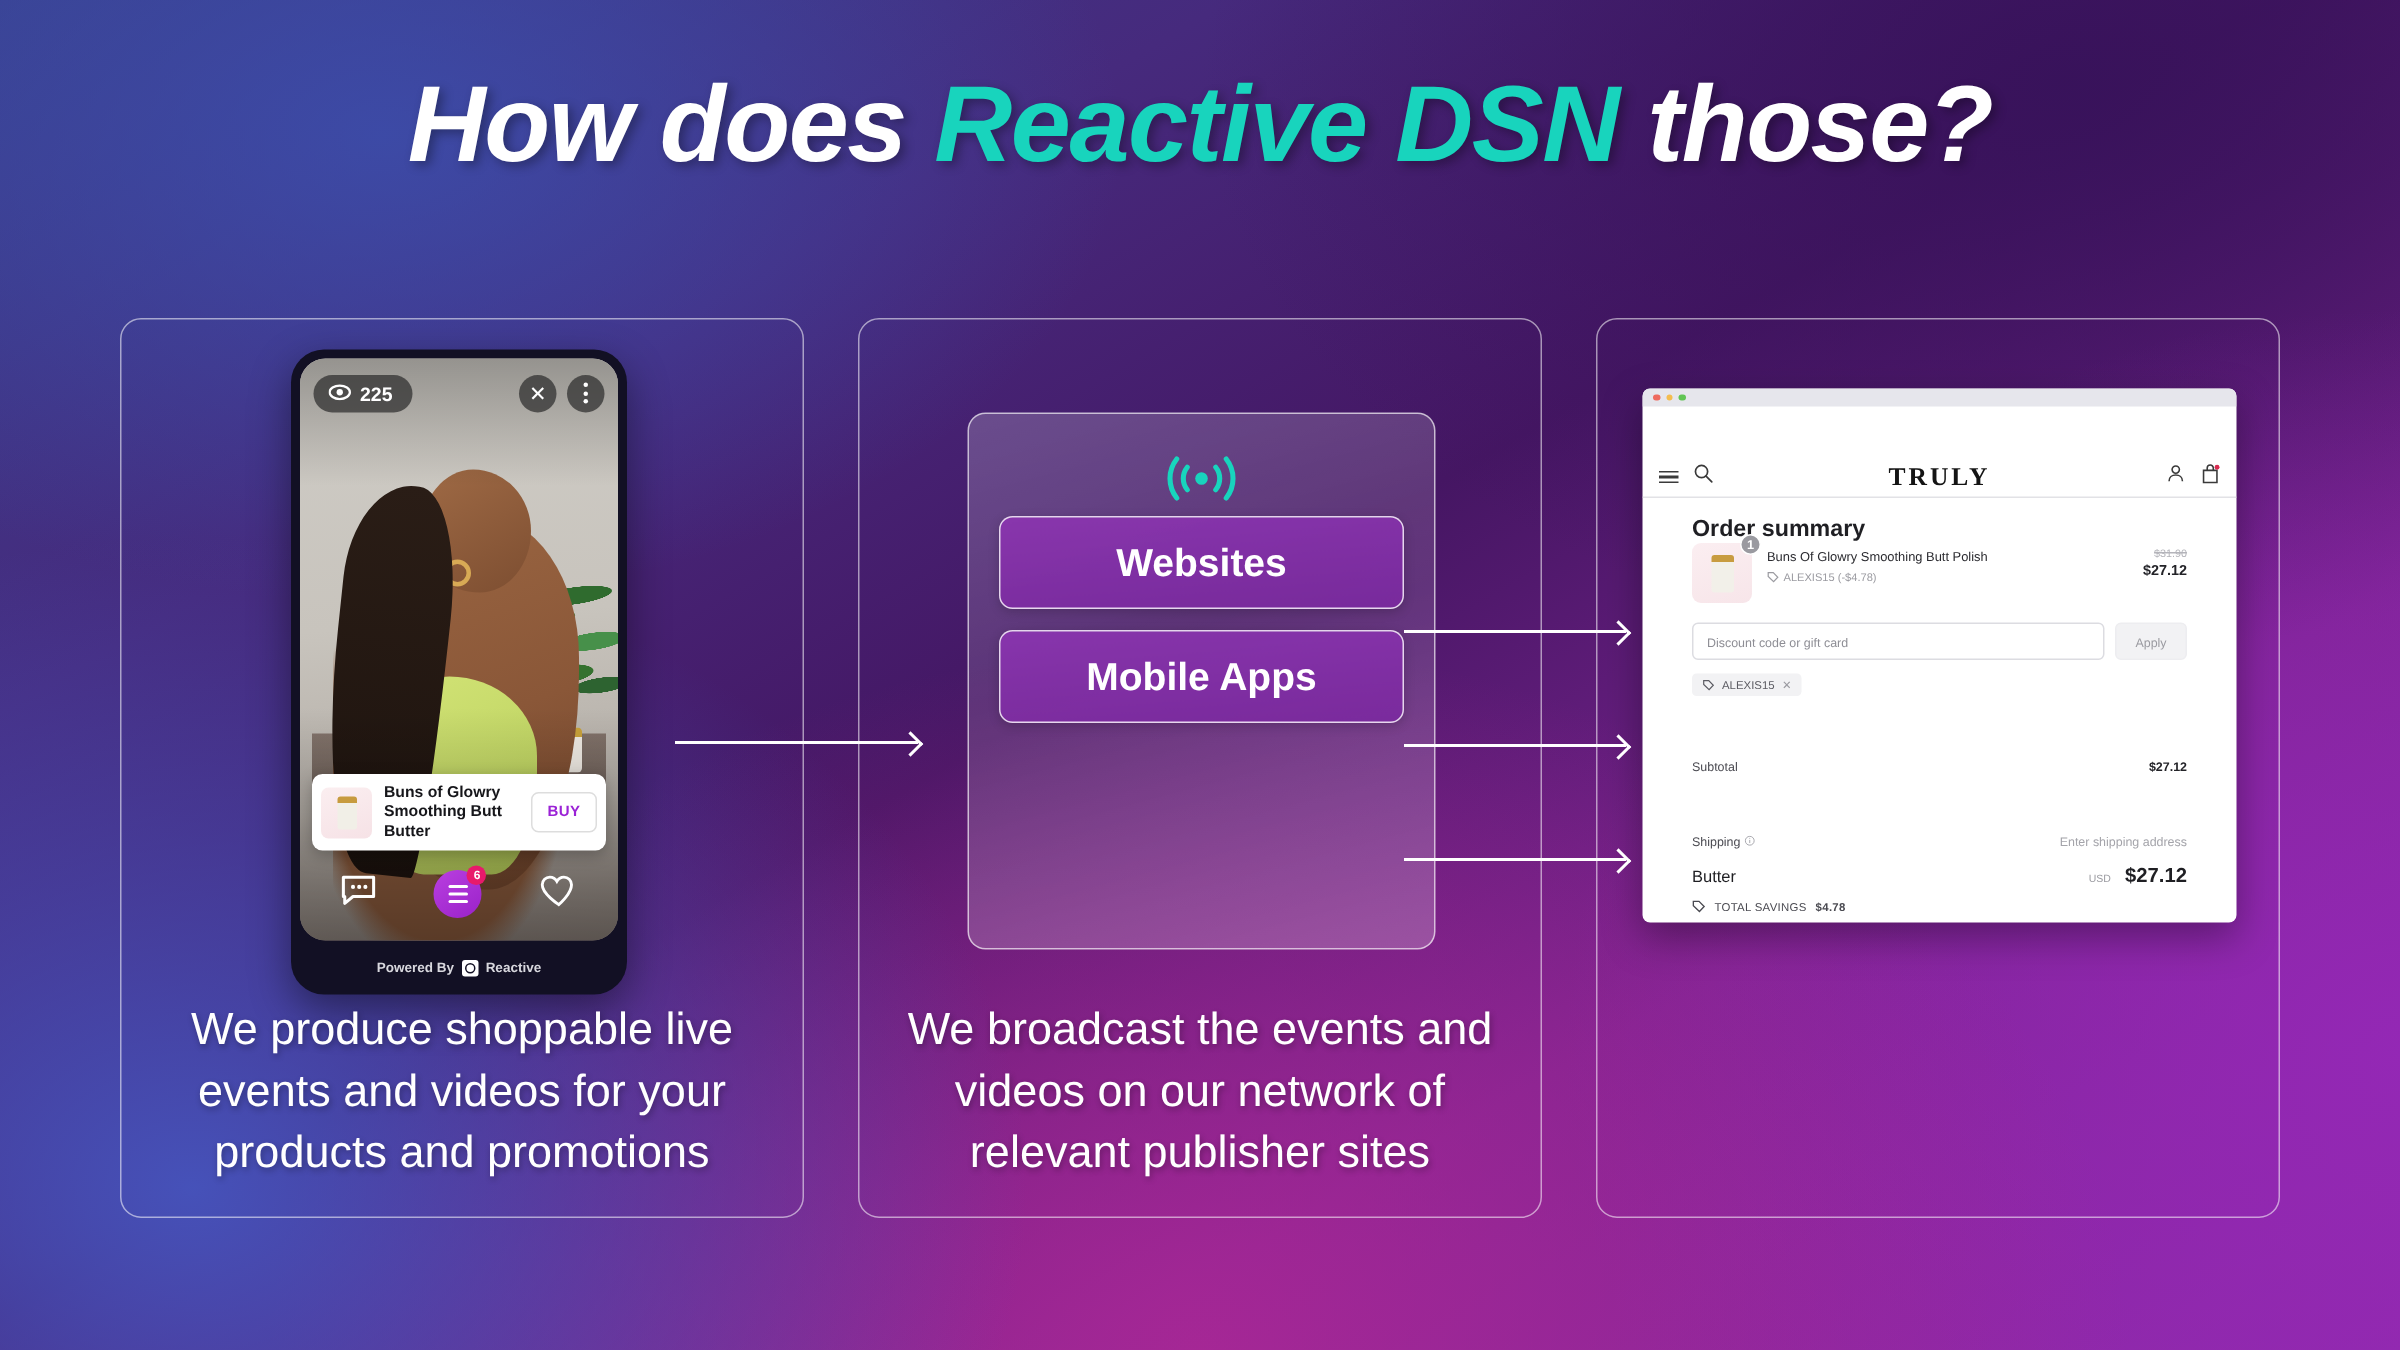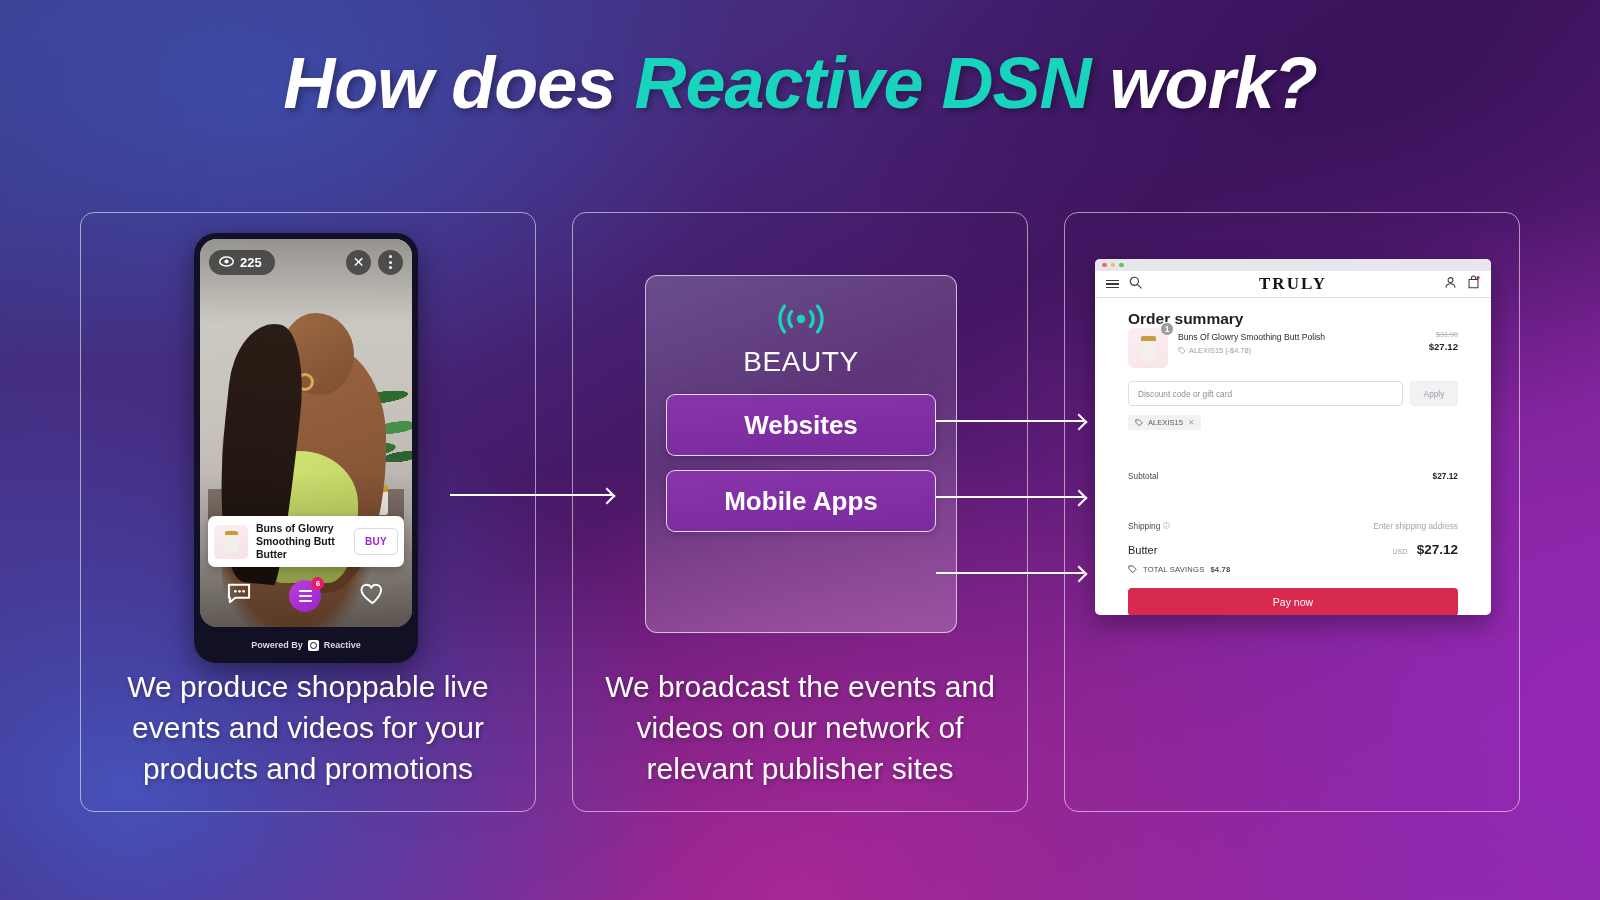--- a/index.html
+++ b/index.html
@@ -172,21 +172,21 @@
   
   .browser {
     position:absolute; left:30px; top:46px; width:396px; height:356px;
     border-radius:5px; overflow:hidden;
     box-shadow: 0 10px 26px rgba(0,0,0,0.34);
     background:#fff;
   }
   .br-chrome { height:12px; background:#e6e6ec; display:flex; align-items:center; gap:4px; padding-left:7px; }
   .br-chrome i { width:4.5px; height:4.5px; border-radius:50%; display:block; }
   .br-head { height:27px; border-bottom:1px solid #e2e2e6;
-    display:flex; align-items:center; padding:0 11px; gap:10px; }
+    display:flex; align-items:center; padding:0 11px; gap:10px;margin-top:34px; }
   .br-brand { flex:1; text-align:center; font-family:"Liberation Serif", serif;
     font-weight:bold; font-size:17px; letter-spacing:2px; color:#141414; }
   .hamb { display:flex; flex-direction:column; gap:2.5px; }
   .hamb i { display:block; width:13px; height:1.3px; background:#3a3a3a; }
 
   .co { padding: 12px 33px 0 33px; }
   .co-title { font-size:15.5px; font-weight:bold; color:#1f1f23; margin-bottom:0; }
   .co-item { display:flex; align-items:flex-start; gap:10px; margin-bottom:13px; }
   .co-thumb { position:relative; width:40px; height:40px; border-radius:6px;
     background: linear-gradient(160deg,#fbeef1,#f7e5e9); flex:none; }
@@ -224,21 +224,21 @@
 
   
   .arrow { position:absolute; height:2px; background:#ffffff; }
   .arrow::after { content:""; position:absolute; right:-1px; top:-4.5px;
     width:10px; height:10px; border-top:2px solid #fff; border-right:2px solid #fff;
     transform: rotate(45deg); }
 </style>
 </head>
 <body>
 
-<div class="title"><span>How does </span><span class="accent">Reactive DSN</span><span> work?</span></div>
+<div class="title"><span>How does </span><span class="accent">Reactive DSN</span><span> those?</span></div>
 
 <div class="panel" id="panel-1">
 
   <div class="phone">
     <div class="phone-screen">
       <div class="ph-wall"></div>
       <div class="ph-shelf"></div>
       <div class="ph-plant"></div>
       <div class="ph-jars"></div>
       <div class="ph-body"></div>
@@ -315,21 +315,20 @@
   <div class="netcard">
     <div class="broadcast">
       <svg width="52" height="38" viewBox="0 0 52 38">
         <circle cx="26" cy="19" r="4.2" fill="#18d4bd"></circle>
         <path d="M16.5 11.5a12 12 0 0 0 0 15" fill="none" stroke="#18d4bd" stroke-width="3.4" stroke-linecap="round"></path>
         <path d="M35.5 11.5a12 12 0 0 1 0 15" fill="none" stroke="#18d4bd" stroke-width="3.4" stroke-linecap="round"></path>
         <path d="M9.5 6a21 21 0 0 0 0 26" fill="none" stroke="#18d4bd" stroke-width="3.4" stroke-linecap="round"></path>
         <path d="M42.5 6a21 21 0 0 1 0 26" fill="none" stroke="#18d4bd" stroke-width="3.4" stroke-linecap="round"></path>
       </svg>
     </div>
-    <div class="cat">BEAUTY</div>
     <div class="chip">Websites</div>
     <div class="chip">Mobile Apps</div>
   </div>
   <div class="caption">We broadcast the events and videos on our network of relevant publisher sites</div>
 </div>
 
 <div class="panel" id="panel-3">
   <div class="browser">
 
     <div class="br-chrome">

